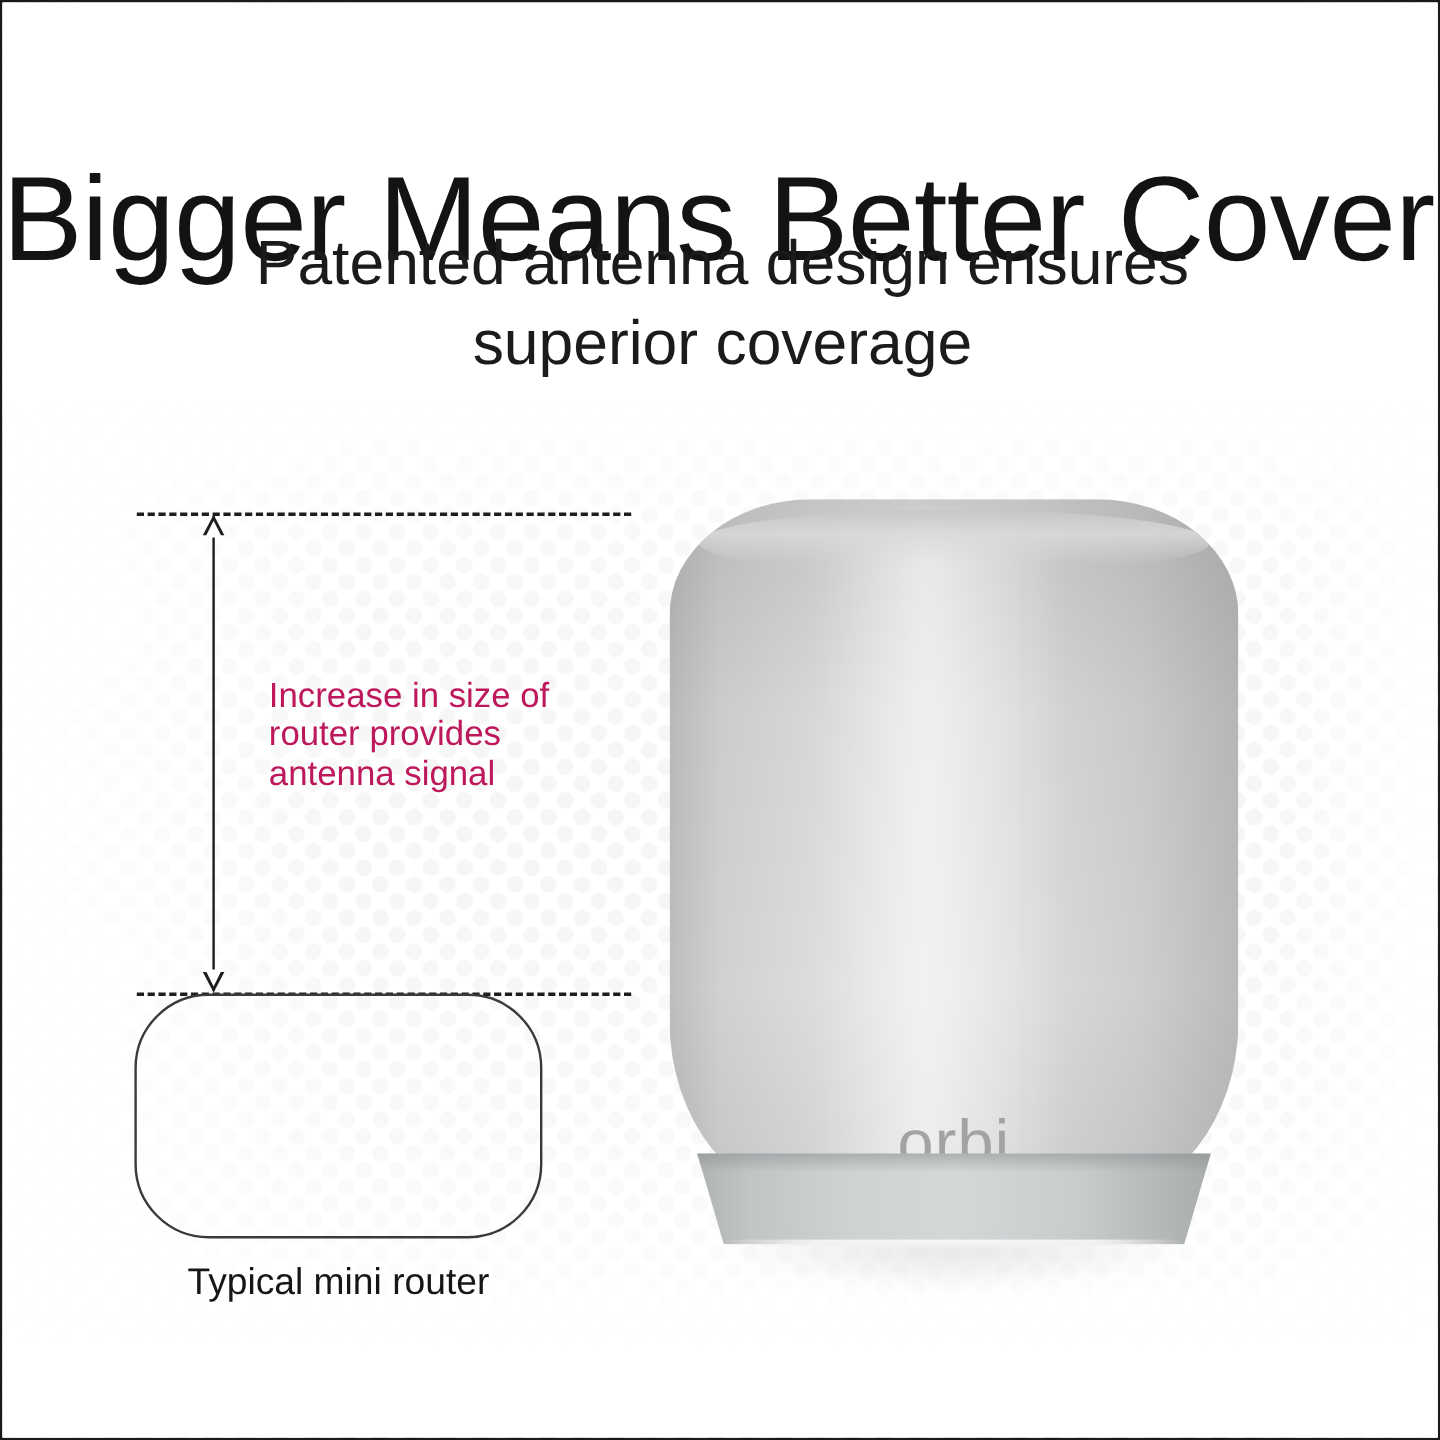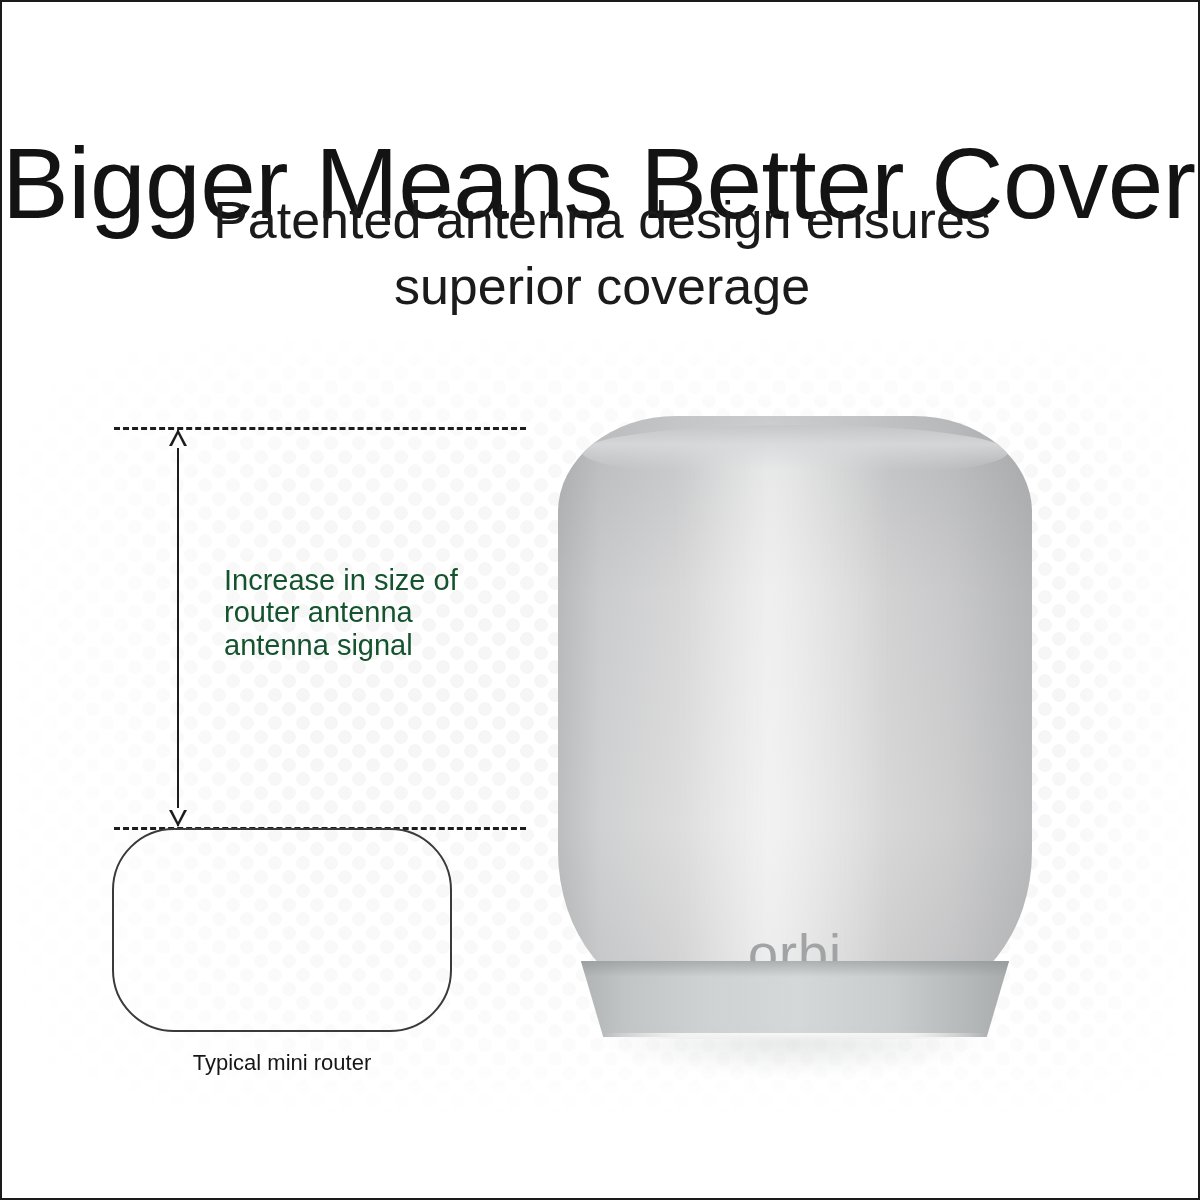--- a/index.html
+++ b/index.html
@@ -109,21 +109,21 @@
   .arrowhead.down::after { bottom: 5px; border-top: 14px solid #ffffff; }
 
   .callout-text {
     position: absolute;
     left: 222px;
     top: 562px;
     width: 250px;
     font-size: 29px;
     font-weight: 400;
     line-height: 1.12;
-    color: #14532d;
+    color: #be185d;
   }
   .callout-text span { display: block; }
 
   
   .mini-router {
     position: absolute;
     left: 110px;
     top: 826px;
     width: 340px;
     height: 204px;
@@ -131,21 +131,21 @@
     border-radius: 62px;
     background: transparent;
     box-sizing: border-box;
   }
   .mini-caption {
     position: absolute;
     left: 60px;
     top: 1048px;
     width: 440px;
     text-align: center;
-    font-size: 22px;
+    font-size: 31px;
     font-weight: 400;
     color: #161616;
   }
 
   
   .device {
     position: absolute;
     left: 548px;
     top: 414px;
     width: 490px;
@@ -305,21 +305,21 @@
   <div class="dash-line" id="dash-top"></div>
   <div class="dash-line" id="dash-bottom"></div>
 
   <div class="dim-arrow">
     <span class="arrowhead up"></span>
     <span class="arrowhead down"></span>
   </div>
 
   <div class="callout-text">
     <span>Increase in size of</span>
-    <span>router antenna</span>
+    <span>router provides</span>
     <span>antenna signal</span>
   </div>
 
   <div class="mini-router"></div>
   <div class="mini-caption">Typical mini router</div>
 
   <div class="device">
     <div class="device-body">
       <div class="device-sheen"></div>
       <div class="device-top-seam"></div>

